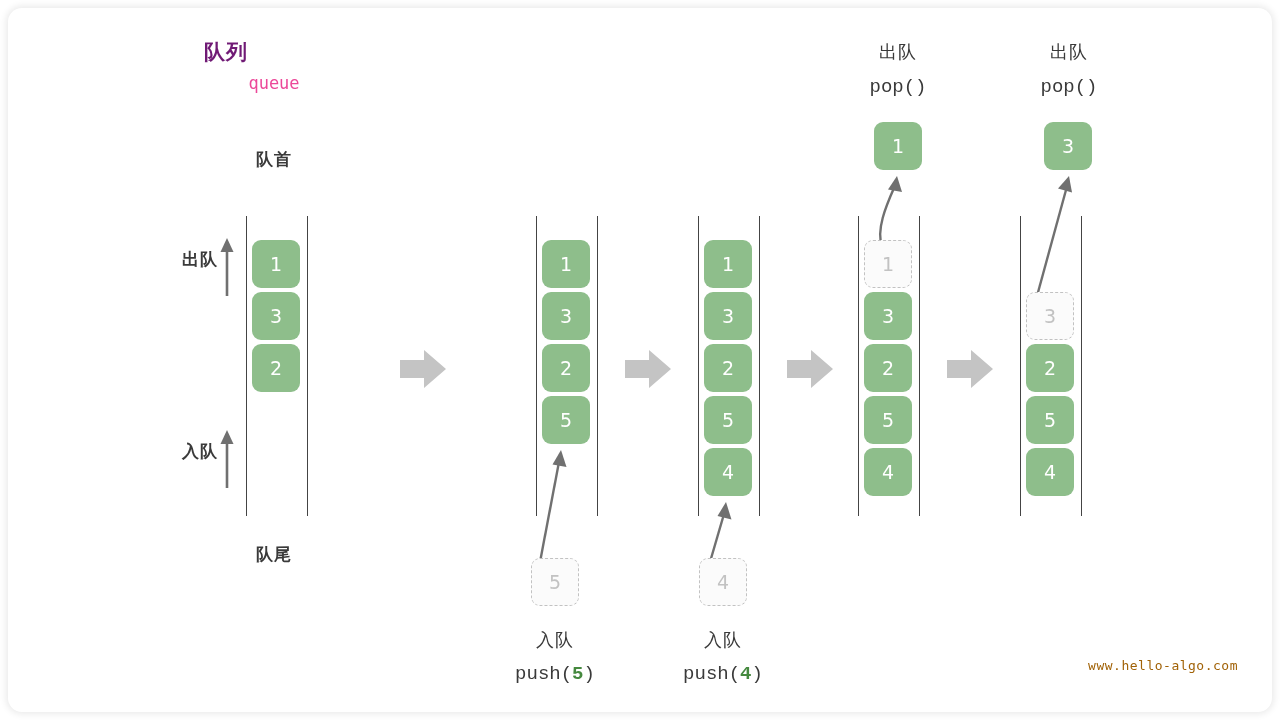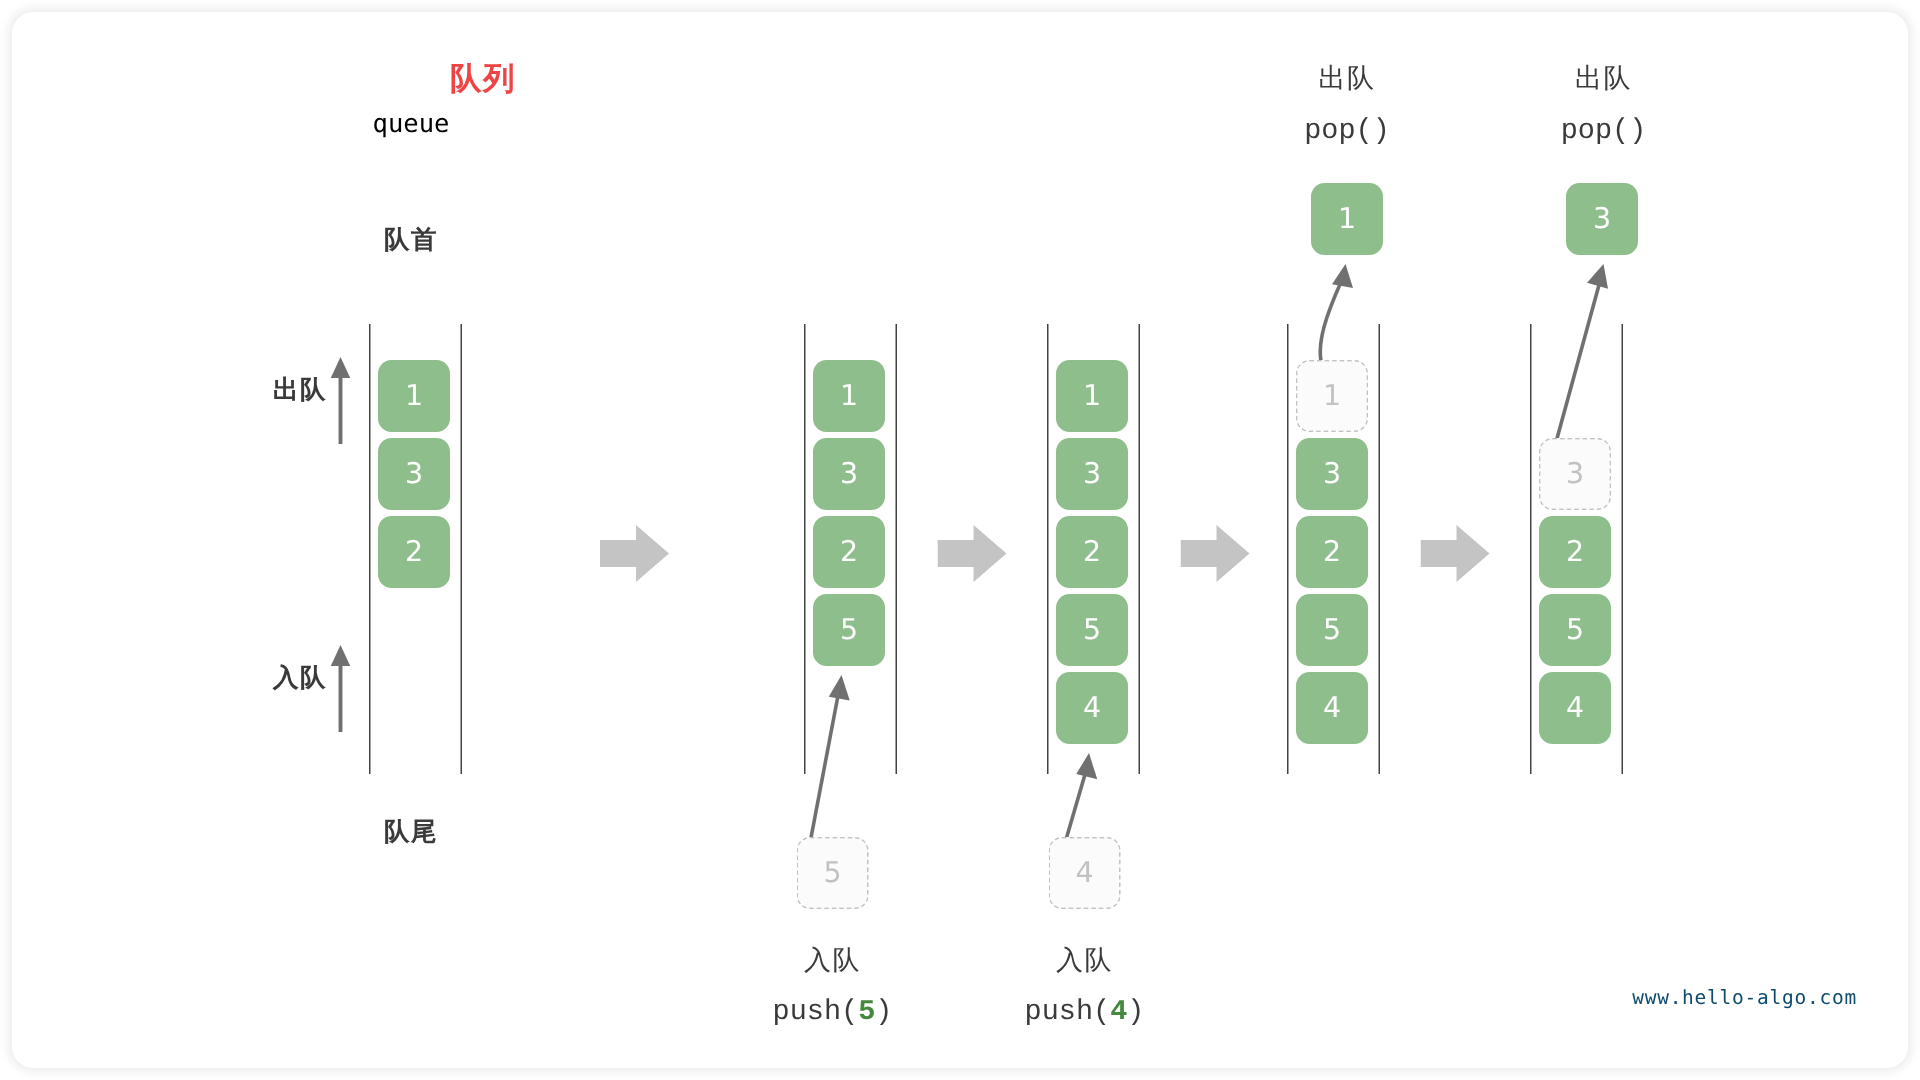--- a/index.html
+++ b/index.html
@@ -22,28 +22,28 @@
     background: #ffffff;
     border-radius: 14px;
     box-shadow: 0 0 7px 2px rgba(0,0,0,0.085);
   }
   .abs { position: absolute; }
 
   
   .title-cn {
     font-weight: bold;
     font-size: 21px;
-    color: #ef4444;
-    text-align: right;
+    color: #701a75;
+    text-align: left;
     letter-spacing: 1px;
   }
   .title-en {
     font-family: "DejaVu Sans Mono", "Liberation Mono", monospace;
     font-size: 17px;
-    color: #000000;
+    color: #ec4899;
     text-align: center;
   }
   .label-bold {
     font-weight: bold;
     font-size: 17px;
     color: #3a3a3a;
     text-align: center;
     letter-spacing: 1px;
   }
   .op-cn {
@@ -56,21 +56,21 @@
     font-family: Liberation Mono, monospace;
     font-size: 19px;
     color: #3a3a3a;
     text-align: center;
     white-space: pre;
   }
   .op-code .arg { color: #45893f; font-weight: bold; }
   .watermark {
     font-family: "DejaVu Sans Mono", "Liberation Mono", monospace;
     font-size: 13px;
-    color: #0c4a6e;
+    color: #a16207;
     text-align: right;
     letter-spacing: 0.5px;
   }
 
   
   .rail {
     position: absolute;
     width: 1px;
     background: #444444;
   }

